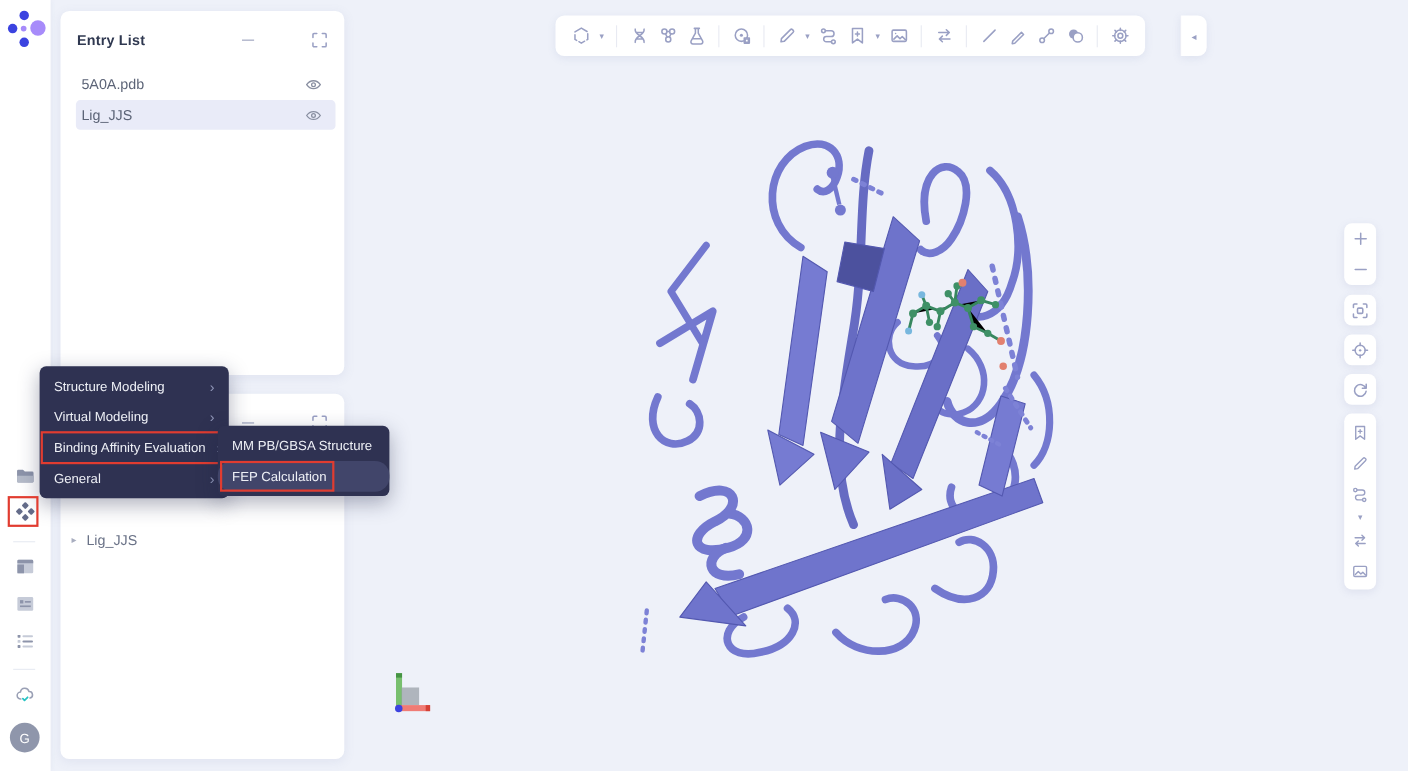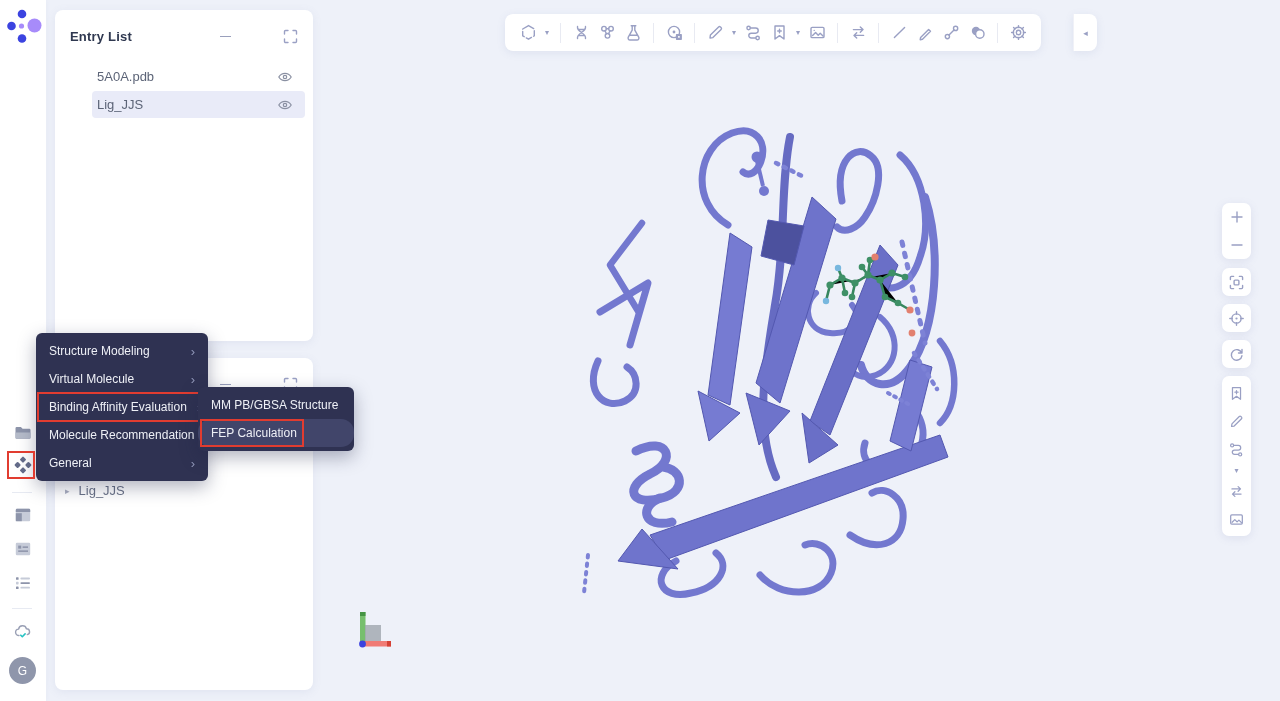--- a/index.html
+++ b/index.html
@@ -18,21 +18,21 @@
             justify-content:center; cursor:pointer; }
 
   
   .panel { position:absolute; left:55px; width:258px; background:#fff; border-radius:8px;
            box-shadow:0 2px 10px rgba(110,120,170,.10); z-index:10; }
   .panel-hd { display:flex; align-items:center; padding:17px 14px 10px 15px;gap:40px; }
   .panel-title { font-size:13px; font-weight:700; color:#2f3850; letter-spacing:.2px; flex:1; }
   .hd-ic { width:18px; height:18px; margin-left:7px; display:flex; align-items:center;
            justify-content:center; cursor:pointer; }
   .minus-glyph { display:block; width:11px; border-top:1.6px solid #9aa0bc; }
-  .rows { padding:8px 8px 0 37px; }
+  .rows { padding:8px 8px 0 14px; }
   .row { height:27px; border-radius:4px; display:flex; align-items:center; padding:0 12px 0 5px;
          margin-bottom:1px; font-size:13px; color:#5c6477; cursor:pointer; }
   .row.sel { background:#e9ebf8; }
   .row .nm { flex:1; }
   .tree-row { position:absolute; left:10px; top:125px; display:flex; align-items:center; gap:9px;
               font-size:13px; color:#6a7287; cursor:pointer; }
   .tree-caret { font-size:9px; color:#a8adbf; }
 
   
   .menu { position:absolute; background:#2f3252; border-radius:6px; z-index:40;
@@ -476,33 +476,29 @@
   <rect x="35" y="35" width="4" height="5.5" fill="#d23b30" opacity=".9"></rect>
   <circle cx="10.5" cy="38" r="3.4" fill="#3b43e0"></circle>
 </svg>
 
 <div class="menu" style="left:36px; top:333px; width:172px;">
   <div class="mi">
     <span>Structure Modeling</span>
     <span class="chev">›</span>
   </div>
   <div class="mi">
-    <span>Virtual Molecule</span>
+    <span>Virtual Modeling</span>
     <span class="chev">›</span>
   </div>
   <div class="mi">
     <span>Binding Affinity Evaluation</span>
     <span class="chev">›</span>
     <span class="redbox" style="left:1px; right:3px; top:-1px; bottom:-1px;"></span>
   </div>
   <div class="mi">
-    <span>Molecule Recommendation</span>
-    <span class="chev">›</span>
-  </div>
-  <div class="mi">
     <span>General</span>
     <span class="chev">›</span>
   </div>
 </div>
 
 <div class="menu" style="left:198px; top:387px; width:156px;">
   <div class="mi">
     <span>MM PB/GBSA Structure</span>
   </div>
   <div class="mi hov">

